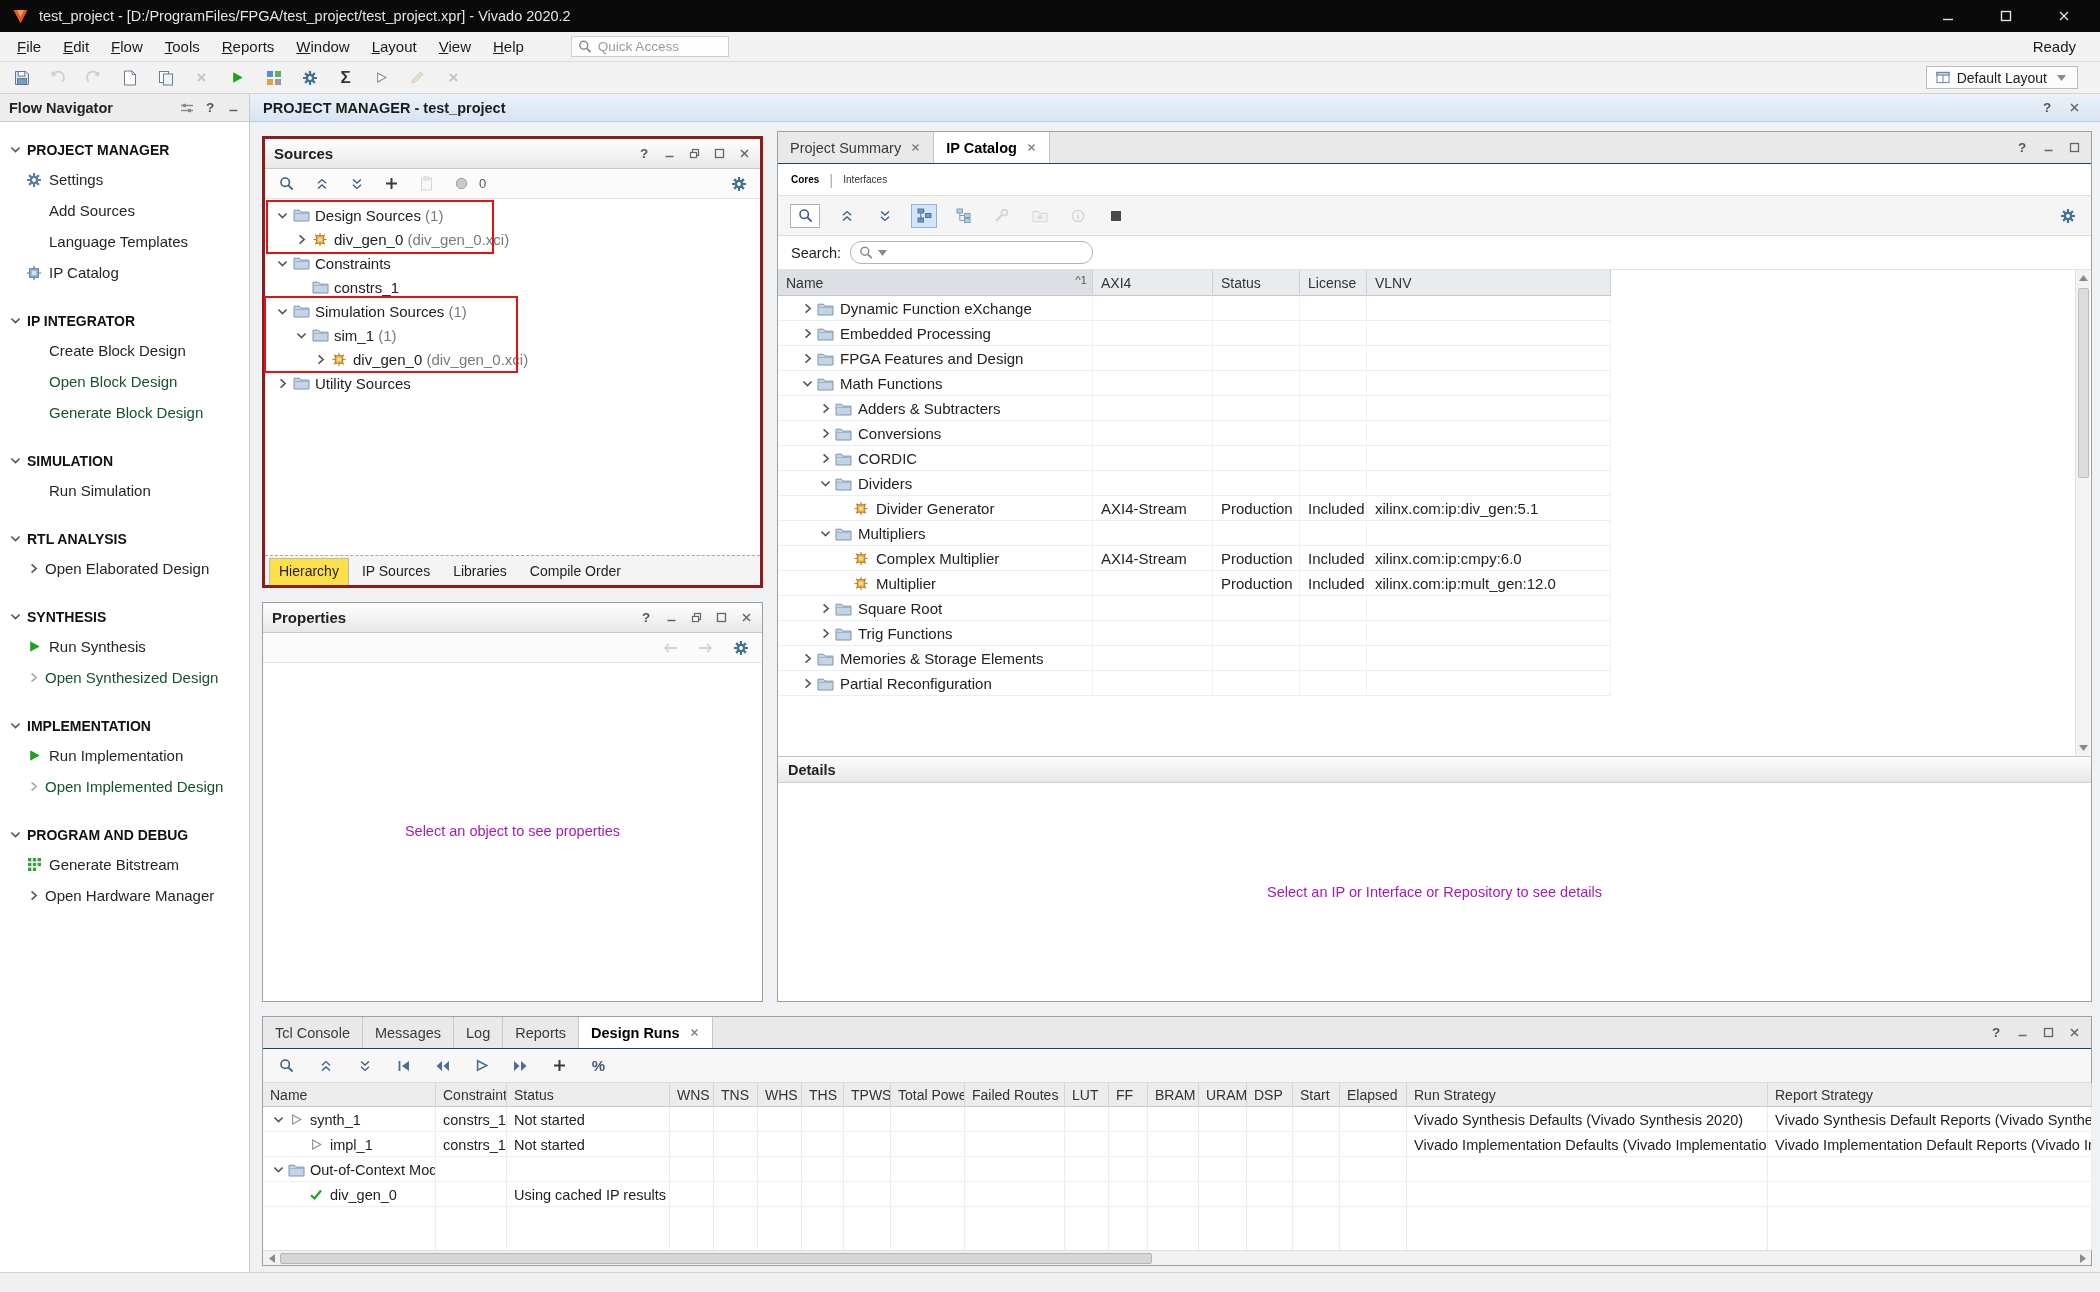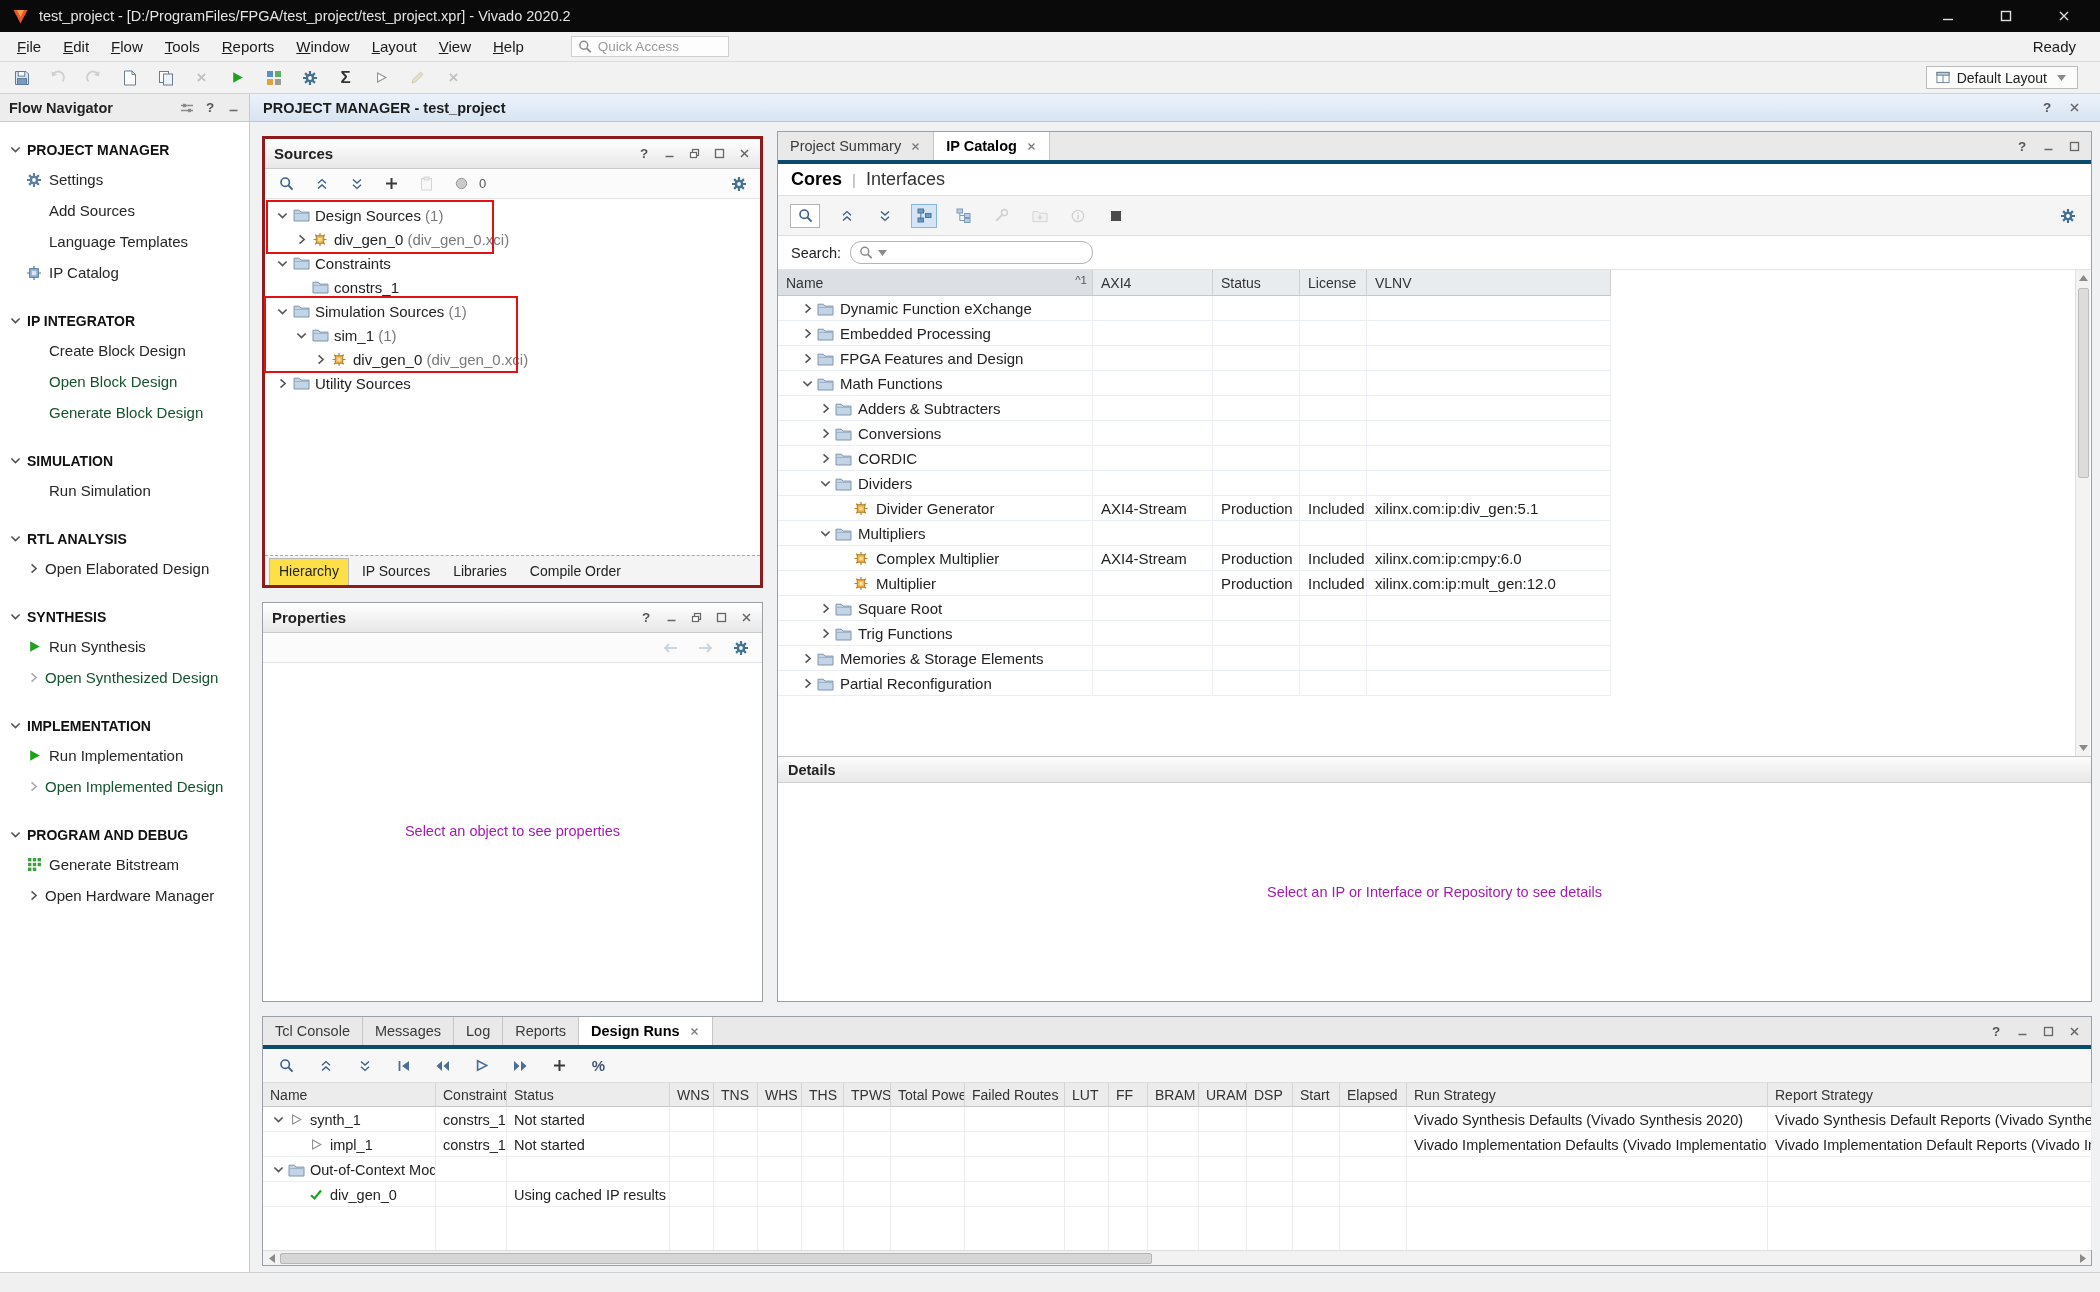--- a/index.html
+++ b/index.html
@@ -80,27 +80,27 @@
 .btab.active{background:#fde047;border-color:#b9b9b9;font-weight:normal}
 
 
 #properties-panel{left:262px;top:602px;width:501px;height:400px}
 .prop-toolbar{height:30px;display:flex;align-items:center;gap:12px;padding:0 10px;border-bottom:1px solid #e4e4e4;background:#fbfbfb}
 .prop-body{position:relative;height:336px}
 .placeholder{position:absolute;left:0;right:0;top:50%;transform:translateY(-50%);text-align:center;color:#a21caf;font-size:14.5px}
 
 
 #ip-panel{left:777px;top:131px;width:1315px;height:871px}
-.etabs{position:absolute;left:0;top:0;width:100%;height:32px;background:#e9e9e9;border-bottom:4px solid #0c4a6e;display:flex;align-items:stretch}
+.etabs{position:absolute;left:0;top:0;width:100%;height:32px;background:#e9e9e9;border-bottom:1px solid #0c4a6e;display:flex;align-items:stretch}
 .etab{display:flex;align-items:center;gap:9px;padding:0 12px;font-size:14.5px;color:#3a3a3a;border-right:1px solid #c6c6c6;white-space:nowrap}
 .etab.active{background:#fff;font-weight:bold;color:#000}
 .tabx{display:inline-flex;width:11px;height:11px;align-items:center;justify-content:center}
 .strip-ctrls{margin-left:auto;display:flex;gap:12px;align-items:center;padding-right:10px}
 .subtabs{position:absolute;left:0;top:32px;width:100%;height:32px;background:#fff;border-bottom:1px solid #dedede;display:flex;align-items:center;padding:0 13px;gap:10px}
-.subtab{font-size:18px;color:#333}
+.subtab{font-size:10px;color:#333}
 .subtab.active{font-weight:bold;color:#000}
 .subtabs .sep{color:#aaa}
 .iptoolbar{position:absolute;left:0;top:64px;width:100%;height:40px;background:#f5f5f5;border-bottom:1px solid #ddd;display:flex;align-items:center;gap:15px;padding:0 12px}
 .searchrow{position:absolute;left:0;top:104px;width:100%;height:34px;background:#fff;border-bottom:1px solid #e3e3e3;display:flex;align-items:center;padding:0 13px;gap:9px}
 .slabel{font-size:14.5px}
 .searchbox{width:243px;height:23px;border:1px solid #b4b4b4;border-radius:11px;display:flex;align-items:center;padding:0 8px;gap:3px;background:#fff}
 .ipheader{position:absolute;left:0;top:138px;height:26px;display:flex}
 .ih-cell{height:26px;background:#e9ecef;border-right:1px solid #cfcfcf;border-bottom:1px solid #c6c6c6;display:flex;align-items:center;padding:0 8px;font-size:14px;color:#333;position:relative;white-space:nowrap}
 .ih-cell.first{background:#dce0e5}
 .sort{position:absolute;right:5px;top:4px;font-size:11.5px;color:#555}

